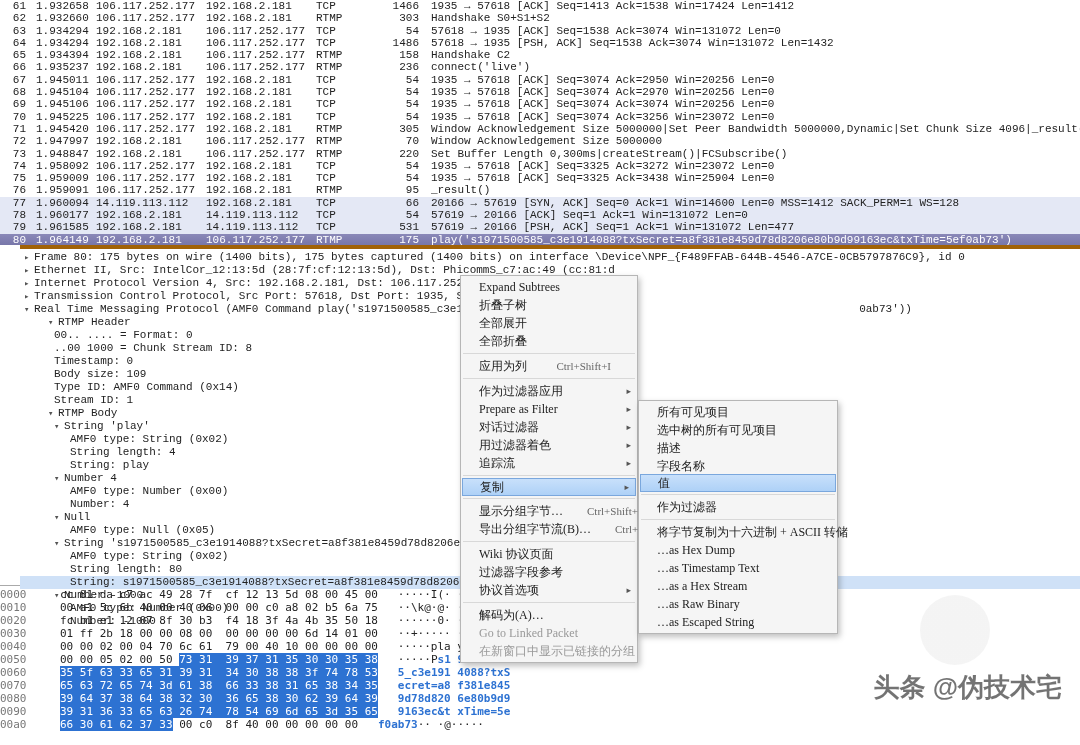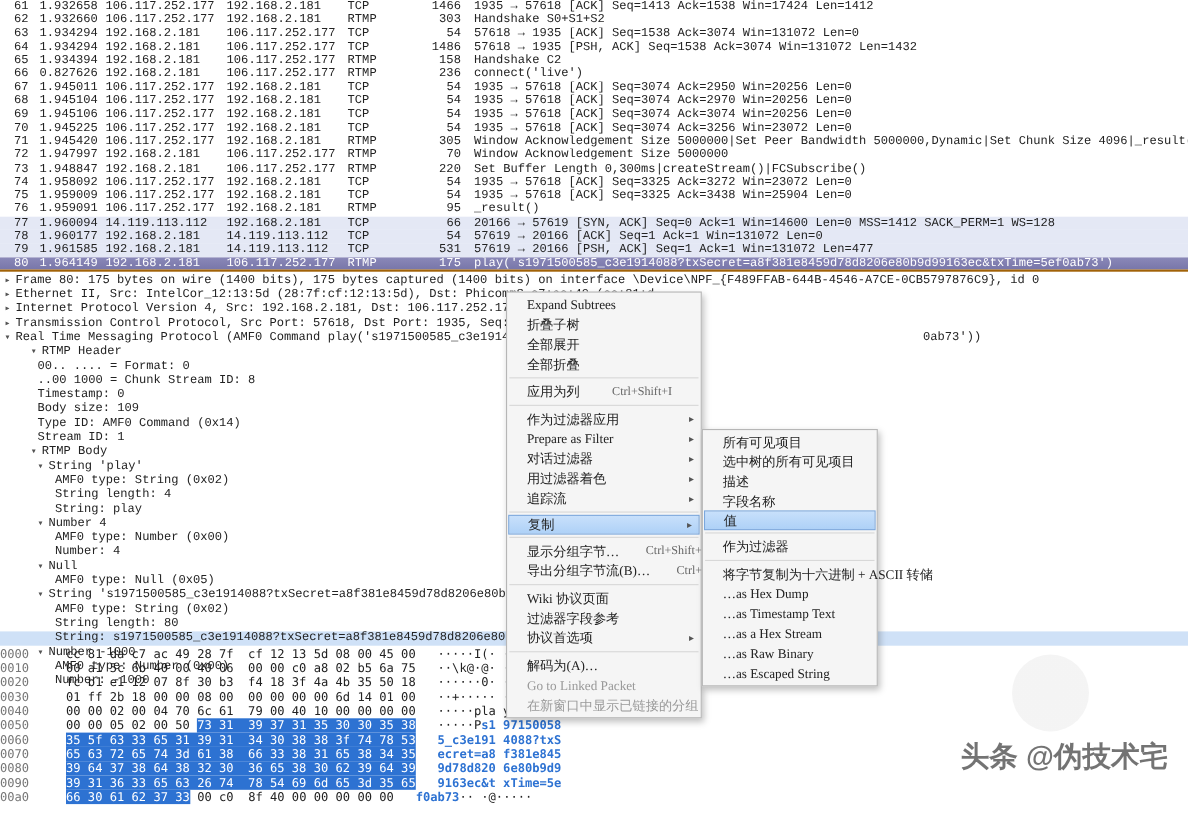--- a/index.html
+++ b/index.html
@@ -26,39 +26,40 @@
   #packet-list .row > span { overflow: hidden; }
   .row .no { text-align: right; padding-right: 4px; }
   .row .time, .row .src, .row .dst, .row .proto, .row .len, .row .info { padding-left: 6px; }
   .row .len { text-align: right; padding-right: 6px; }
   .sel-dark {
     background: linear-gradient(#8a88b8, #7675a8);
     color: #fff;
   }
   .sel-hl { background: #e4e8f5; }
   
-  #details { border-top: 2px solid #a16207; padding: 2px 0 4px 0; position: relative; height: 340px; }
+  #details { border-top: 4px solid #a16207; padding: 2px 0 4px 0; position: relative; height: 340px; margin-left: 20px; }
   #details .line { white-space: pre; height: 13px; line-height: 13px; }
   .caret::before { content: "▾"; font-size: 9px; color: #555; display: inline-block; width: 10px; }
   .caretc::before { content: "▸"; font-size: 9px; color: #555; display: inline-block; width: 10px; }
   .pad0 { padding-left: 4px; }
   .pad1 { padding-left: 28px; }
   .pad2 { padding-left: 34px; }
   .pad3 { padding-left: 50px; }
   .selected-field { background: #cfe1f7; }
   
   .menu {
     position: absolute;
     background: #f5f5f5;
     border: 1px solid #b6b6b6;
     box-shadow: 2px 3px 6px rgba(0,0,0,.25);
     font-size: 12px;
     padding: 2px 0;
     z-index: 50;
     font-family: "Segoe UI", Tahoma;
+    margin-top: 10px;
   }
   .menu .mi {
     padding: 2px 26px 2px 18px;
     white-space: nowrap;
     display: flex;
     justify-content: space-between;
     gap: 24px;
     height: 18px;
     line-height: 14px;
   }
@@ -94,21 +95,21 @@
 </style>
 </head>
 <body>
 
 <div id="packet-list" class="mono">
     <div class="row"><span class="no">61</span><span class="time">1.932658</span><span class="src">106.117.252.177</span><span class="dst">192.168.2.181</span><span class="proto">TCP</span><span class="len">1466</span><span class="info">1935 → 57618 [ACK] Seq=1413 Ack=1538 Win=17424 Len=1412</span></div>
     <div class="row"><span class="no">62</span><span class="time">1.932660</span><span class="src">106.117.252.177</span><span class="dst">192.168.2.181</span><span class="proto">RTMP</span><span class="len">303</span><span class="info">Handshake S0+S1+S2</span></div>
     <div class="row"><span class="no">63</span><span class="time">1.934294</span><span class="src">192.168.2.181</span><span class="dst">106.117.252.177</span><span class="proto">TCP</span><span class="len">54</span><span class="info">57618 → 1935 [ACK] Seq=1538 Ack=3074 Win=131072 Len=0</span></div>
     <div class="row"><span class="no">64</span><span class="time">1.934294</span><span class="src">192.168.2.181</span><span class="dst">106.117.252.177</span><span class="proto">TCP</span><span class="len">1486</span><span class="info">57618 → 1935 [PSH, ACK] Seq=1538 Ack=3074 Win=131072 Len=1432</span></div>
     <div class="row"><span class="no">65</span><span class="time">1.934394</span><span class="src">192.168.2.181</span><span class="dst">106.117.252.177</span><span class="proto">RTMP</span><span class="len">158</span><span class="info">Handshake C2</span></div>
-    <div class="row"><span class="no">66</span><span class="time">0.827626</span><span class="src">192.168.2.181</span><span class="dst">106.117.252.177</span><span class="proto">RTMP</span><span class="len">236</span><span class="info">connect('live')</span></div>
+    <div class="row"><span class="no">66</span><span class="time">1.935237</span><span class="src">192.168.2.181</span><span class="dst">106.117.252.177</span><span class="proto">RTMP</span><span class="len">236</span><span class="info">connect('live')</span></div>
     <div class="row"><span class="no">67</span><span class="time">1.945011</span><span class="src">106.117.252.177</span><span class="dst">192.168.2.181</span><span class="proto">TCP</span><span class="len">54</span><span class="info">1935 → 57618 [ACK] Seq=3074 Ack=2950 Win=20256 Len=0</span></div>
     <div class="row"><span class="no">68</span><span class="time">1.945104</span><span class="src">106.117.252.177</span><span class="dst">192.168.2.181</span><span class="proto">TCP</span><span class="len">54</span><span class="info">1935 → 57618 [ACK] Seq=3074 Ack=2970 Win=20256 Len=0</span></div>
     <div class="row"><span class="no">69</span><span class="time">1.945106</span><span class="src">106.117.252.177</span><span class="dst">192.168.2.181</span><span class="proto">TCP</span><span class="len">54</span><span class="info">1935 → 57618 [ACK] Seq=3074 Ack=3074 Win=20256 Len=0</span></div>
     <div class="row"><span class="no">70</span><span class="time">1.945225</span><span class="src">106.117.252.177</span><span class="dst">192.168.2.181</span><span class="proto">TCP</span><span class="len">54</span><span class="info">1935 → 57618 [ACK] Seq=3074 Ack=3256 Win=23072 Len=0</span></div>
     <div class="row"><span class="no">71</span><span class="time">1.945420</span><span class="src">106.117.252.177</span><span class="dst">192.168.2.181</span><span class="proto">RTMP</span><span class="len">305</span><span class="info">Window Acknowledgement Size 5000000|Set Peer Bandwidth 5000000,Dynamic|Set Chunk Size 4096|_result('NetConnection.Connect.Success')</span></div>
     <div class="row"><span class="no">72</span><span class="time">1.947997</span><span class="src">192.168.2.181</span><span class="dst">106.117.252.177</span><span class="proto">RTMP</span><span class="len">70</span><span class="info">Window Acknowledgement Size 5000000</span></div>
     <div class="row"><span class="no">73</span><span class="time">1.948847</span><span class="src">192.168.2.181</span><span class="dst">106.117.252.177</span><span class="proto">RTMP</span><span class="len">220</span><span class="info">Set Buffer Length 0,300ms|createStream()|FCSubscribe()</span></div>
     <div class="row"><span class="no">74</span><span class="time">1.958092</span><span class="src">106.117.252.177</span><span class="dst">192.168.2.181</span><span class="proto">TCP</span><span class="len">54</span><span class="info">1935 → 57618 [ACK] Seq=3325 Ack=3272 Win=23072 Len=0</span></div>
     <div class="row"><span class="no">75</span><span class="time">1.959009</span><span class="src">106.117.252.177</span><span class="dst">192.168.2.181</span><span class="proto">TCP</span><span class="len">54</span><span class="info">1935 → 57618 [ACK] Seq=3325 Ack=3438 Win=25904 Len=0</span></div>
     <div class="row"><span class="no">76</span><span class="time">1.959091</span><span class="src">106.117.252.177</span><span class="dst">192.168.2.181</span><span class="proto">RTMP</span><span class="len">95</span><span class="info">_result()</span></div>
@@ -212,21 +213,21 @@
       <span>解码为(A)…</span>
     </div>
   <div class="mi" style="color:#999">
       <span>Go to Linked Packet</span>
     </div>
   <div class="mi" style="color:#999">
       <span>在新窗口中显示已链接的分组</span>
     </div>
 </div>
 
-<div class="menu" style="left:638px; top:390px; width:160px;">
+<div class="menu" style="left:638px; top:390px; width:200px;">
   <div class="mi">
       <span>所有可见项目</span>
     </div>
   <div class="mi">
       <span>选中树的所有可见项目</span>
     </div>
   <div class="mi">
       <span>描述</span>
     </div>
   <div class="mi">

